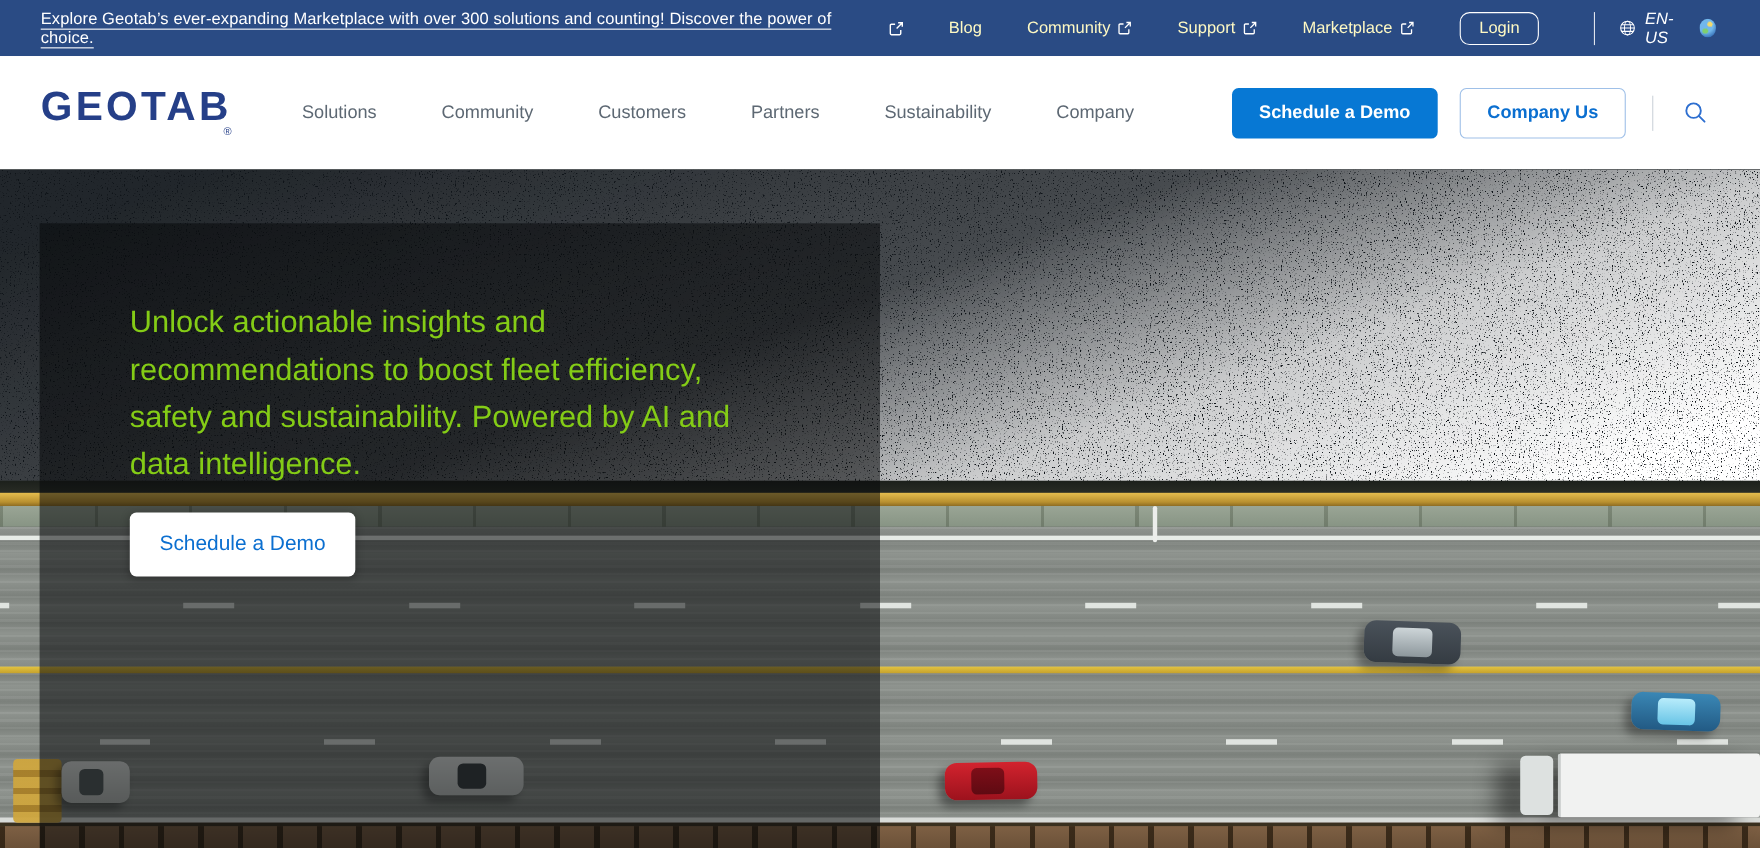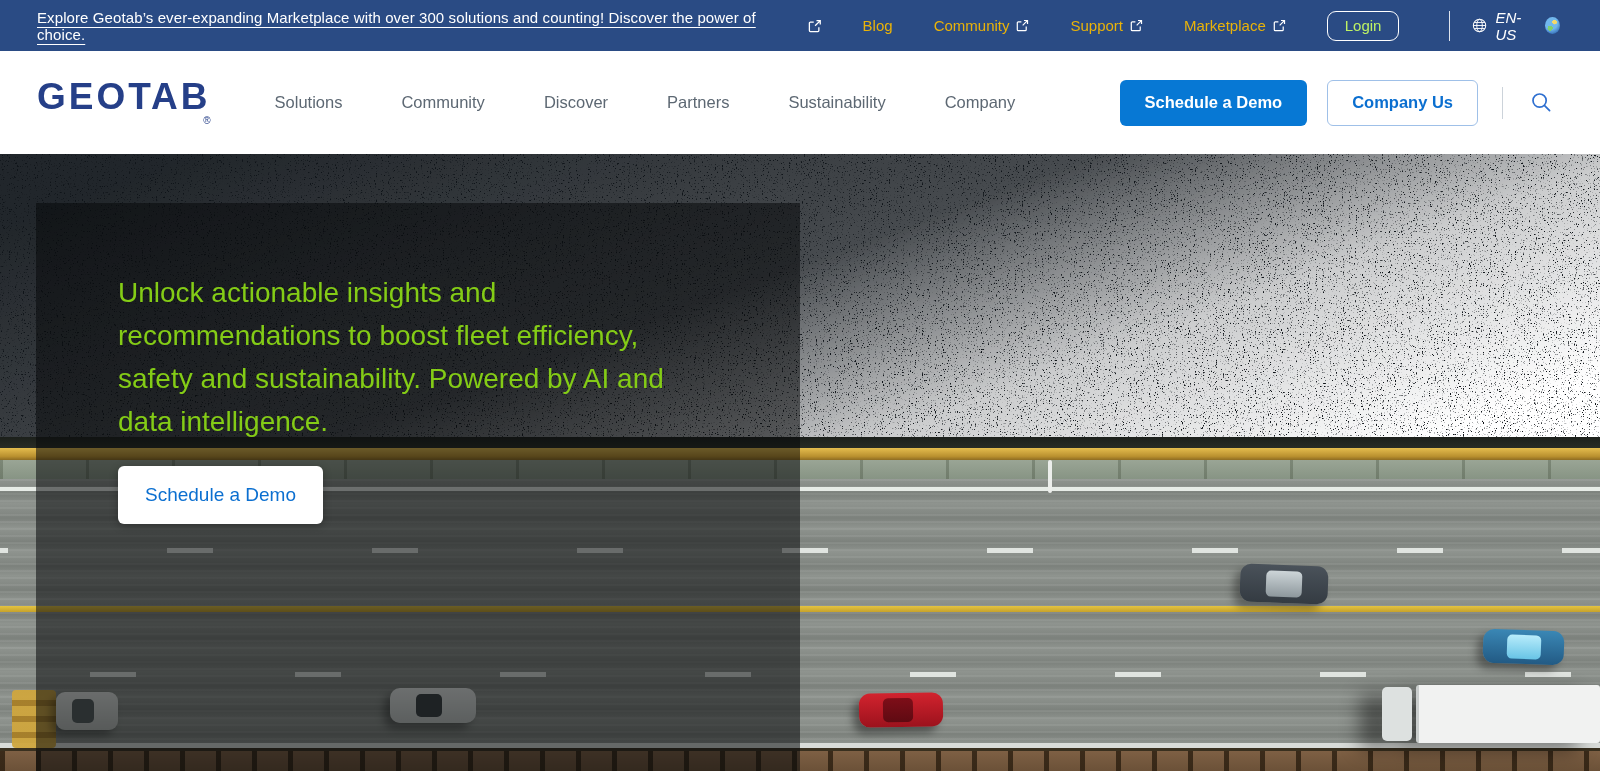--- a/index.html
+++ b/index.html
@@ -7,24 +7,24 @@
   body { font-family:"Liberation Sans", sans-serif; }
   .page { position:relative; width:1600px; height:771px; background:#fff; }
 
   
   .topbar { height:51px; background:#2a4b84; display:flex; align-items:center;
             padding:0 40px 0 37px; color:#fff; }
   .announce { display:flex; align-items:center; gap:9px; color:#fff; text-decoration:none; cursor:pointer; }
   .announce .announce-text { font-size:15px; text-decoration:underline; text-underline-offset:3.5px;
             text-decoration-thickness:1px; letter-spacing:.1px; }
   .tb-right { margin-left:auto; display:flex; align-items:center; }
-  .tb-link { display:flex; align-items:center; gap:7px; color:#eab308; font-size:15px;
+  .tb-link { display:flex; align-items:center; gap:7px; color:#fef9c3; font-size:15px;
             text-decoration:none; cursor:pointer; margin-left:41px; }
   .login-btn { margin-left:41px; background:transparent; border:1.5px solid #fff; border-radius:9px;
-            color:#bef264; font-size:15px; font-family:inherit; padding:5px 17px; height:30px; cursor:pointer; }
+            color:#fef9c3; font-size:15px; font-family:inherit; padding:5px 17px; height:30px; cursor:pointer; }
   .tb-div { width:1px; height:30px; background:rgba(255,255,255,.85); margin-left:50px; }
   .locale { display:flex; align-items:center; gap:8px; margin-left:22px; cursor:pointer; font-size:15px;font-style:italic; }
   .earth { width:17px; height:17px; border-radius:50%; display:inline-block;
            background:
              radial-gradient(circle at 64% 30%, #f3d96b 0 15%, rgba(0,0,0,0) 16%),
              radial-gradient(circle at 34% 66%, #7fcf6e 0 17%, rgba(0,0,0,0) 18%),
              radial-gradient(circle at 40% 35%, #71b7ec 0 45%, #2e67b2 85%); }
 
   
   .navbar { height:103px; background:#fff; display:flex; align-items:center; padding:0 44px 0 37px; }
@@ -160,21 +160,21 @@
   </header>
 
   <header class="navbar">
     <a class="logo">
       <span class="logo-text">GEOTAB</span>
       <span class="reg">®</span>
     </a>
     <nav class="nav-links">
       <a>Solutions</a>
       <a>Community</a>
-      <a>Discover</a>
+      <a>Customers</a>
       <a>Partners</a>
       <a>Sustainability</a>
       <a>Company</a>
     </nav>
     <div class="nav-right">
       <button class="btn-primary">Schedule a Demo</button>
       <button class="btn-secondary">Company Us</button>
       <span class="nav-div"></span>
       <button class="search-btn">
         <svg width="21" height="21" viewBox="0 0 21 21">

